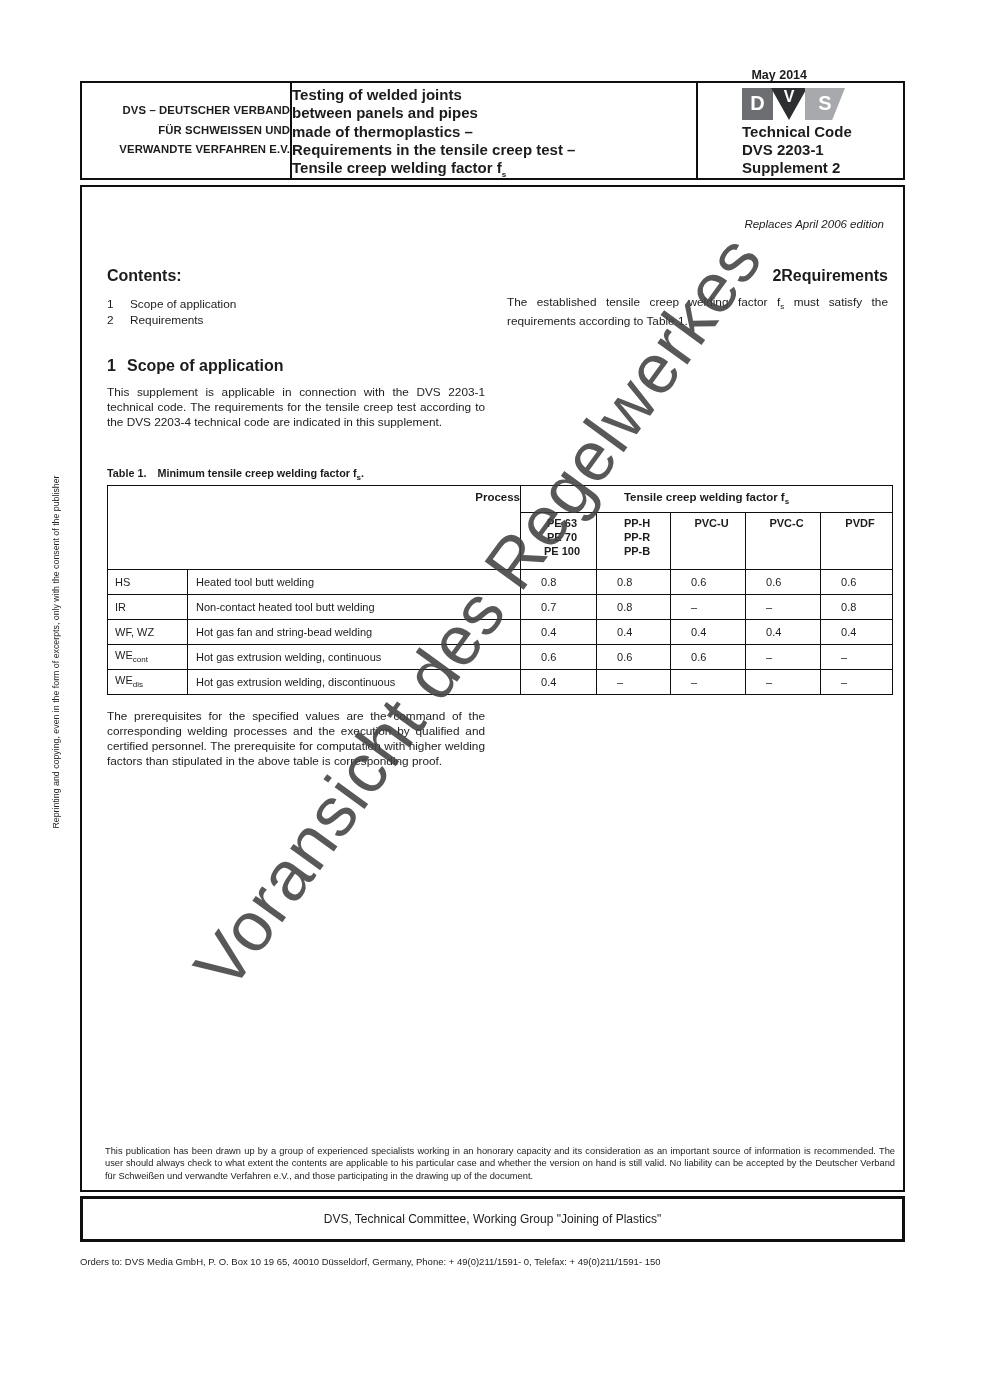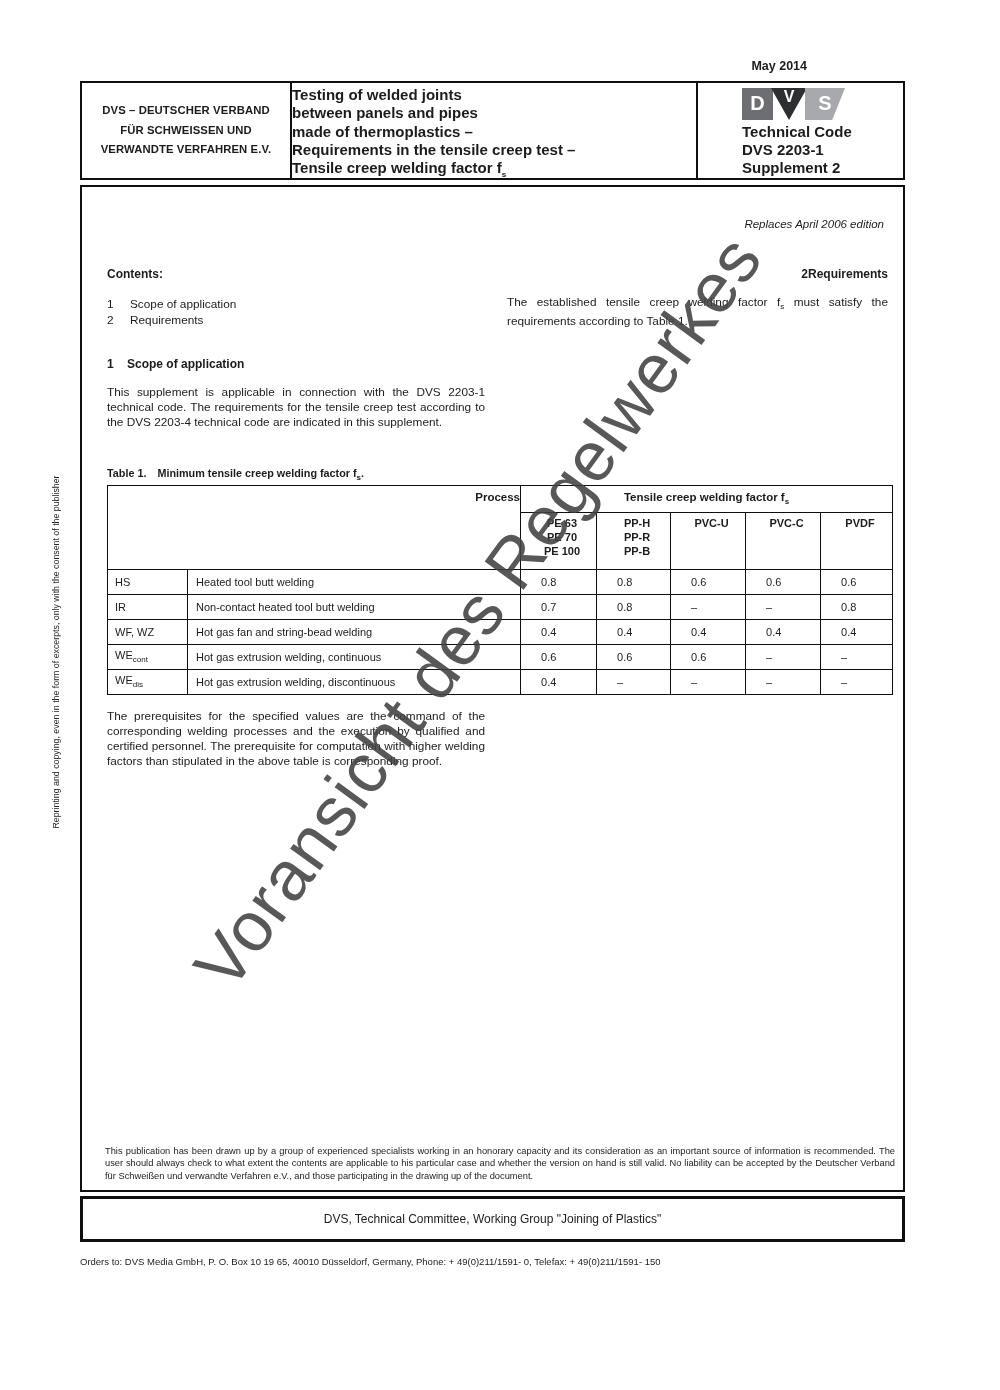--- a/index.html
+++ b/index.html
@@ -4,33 +4,34 @@
 <style>
   html,body { margin:0; padding:0; }
   body {
     width:1000px; height:1390px; position:relative; overflow:hidden;
     background:#ffffff; color:#1c1c1c;
     font-family:"Liberation Sans","DejaVu Sans",sans-serif;
   }
   .abs { position:absolute; box-sizing:border-box; }
 
   
-  #date { top:59px; right:193px; font-size:12.5px; font-weight:bold; }
+  #date { top:68px; right:193px; font-size:12.5px; font-weight:bold; }
 
   
   #header-row {
     left:80px; top:81px; width:825px; height:99px;
     border:2.5px solid #0f0f0f; display:flex;
   }
   .hcell { box-sizing:border-box; height:100%; }
   #org-cell {
     width:210px; border-right:2.5px solid #0f0f0f;
     display:flex; flex-direction:column; justify-content:center;
     text-align:center; font-weight:bold; font-size:11.3px; line-height:19.5px;
     letter-spacing:.1px;
+    align-items:flex-end;
   }
   #title-cell {
     flex:1; border-right:2.5px solid #0f0f0f; text-align:left;
     font-weight:bold; font-size:15px; line-height:18.3px; padding-top:3px;
   }
   #code-cell { width:205px; }
   #dvs-logo { position:relative; width:100px; height:32px; margin:5px 0 3px 44px; }
   .logo-seg { position:absolute; top:0; height:32px; color:#fff; font-weight:bold; text-align:center; }
   #logo-d { left:0;  width:31px; font-size:20px; line-height:30px; }
   #logo-v { left:29px; width:36px; font-size:16px; line-height:18px;
@@ -39,21 +40,21 @@
             clip-path:polygon(0 0,100% 0,68% 100%,0 100%); }
   #code-text { margin-left:44px; font-weight:bold; font-size:15px; line-height:17.8px; }
 
   
   #main-box { left:80px; top:185px; width:825px; height:1007px; border:2.5px solid #0f0f0f; }
 
   #replaces { top:31px; right:19px; font-style:italic; font-size:11.5px; }
 
   .leftcol  { left:25px;  width:378px; }
   .rightcol { left:425px; width:381px; }
-  .h-bold { font-weight:bold; font-size:12px; }
+  .h-bold { font-weight:bold; font-size:16px; }
   .num { display:inline-block; width:20px; }
   .body-text { font-size:11.8px; line-height:15px; text-align:justify; }
 
   #contents-heading { top:80px; }
   #toc { top:110px; font-size:11.8px; line-height:15.5px; }
   .toc-row { display:flex; }
   .toc-num { width:23px; }
   #s1-heading { top:170px; }
   #s1-body { top:198px; }
   #table-caption { top:280px; font-size:10.8px; font-weight:bold; }

